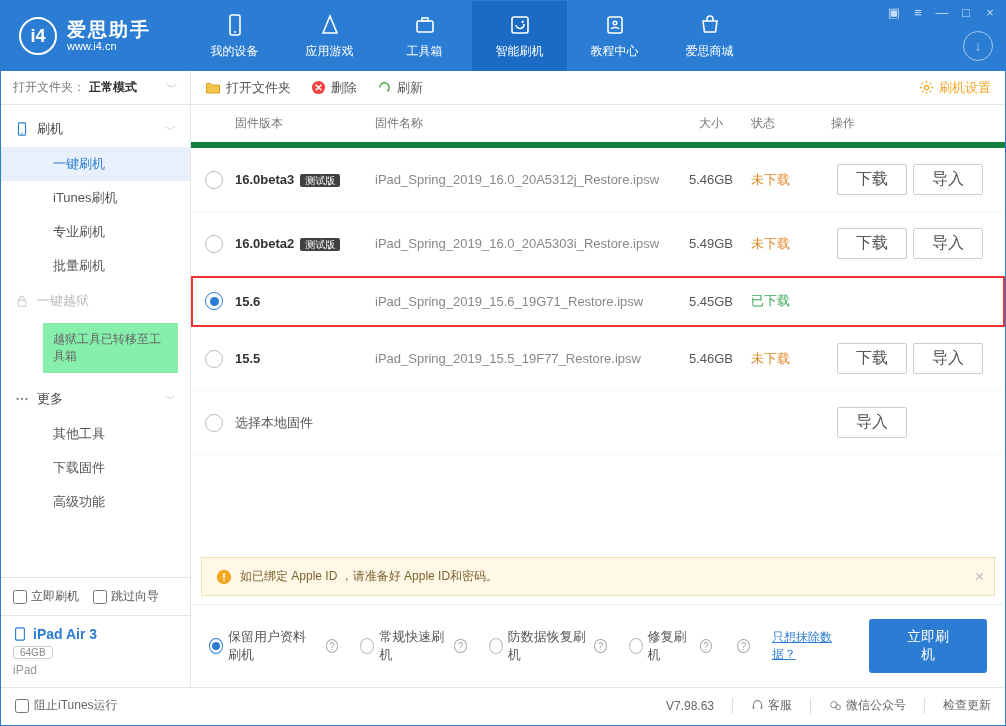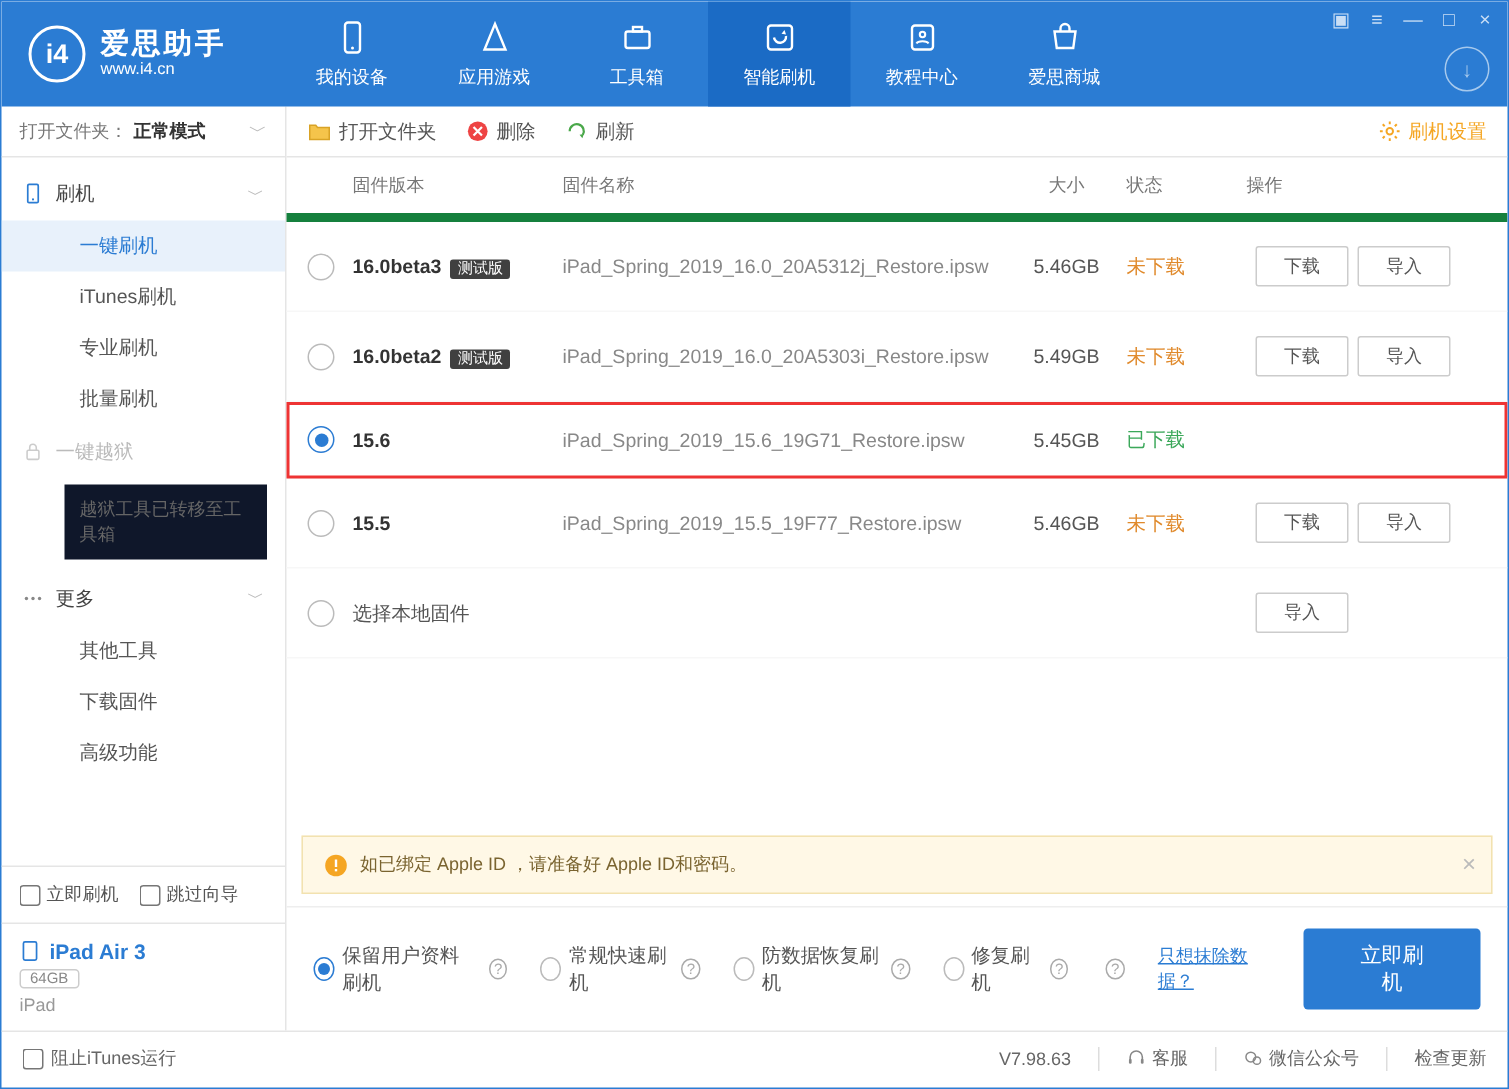--- a/index.html
+++ b/index.html
@@ -22,21 +22,21 @@
 .sidebar { width: 190px; border-right: 1px solid #e5e5e5; display: flex; flex-direction: column; }
 .conn-status { height: 34px; border-bottom: 1px solid #e5e5e5; display: flex; align-items: center; padding: 0 12px; font-size: 12px; color: #777; gap: 4px; }
 .conn-status b { color: #333; font-weight: bold; }
 .conn-status .chev { margin-left: auto; color: #bbb; }
 .side-list { flex: 1; overflow: auto; padding-top: 6px; }
 .side-group { font-size: 13px; color: #444; padding: 9px 14px 9px 36px; position: relative; display: flex; align-items: center; }
 .side-group .gicon { position: absolute; left: 14px; width: 14px; height: 14px; }
 .side-group .chev { margin-left: auto; color: #bbb; font-size: 11px; }
 .side-item { font-size: 13px; color: #555; padding: 8px 14px 8px 52px; cursor: pointer; }
 .side-item.active { background: #e8f1fb; color: #2b7cd3; }
-.side-note { margin: 4px 12px 8px 42px; background: #0f172a; padding: 8px 10px; font-size: 12px; color: #666; line-height: 1.4; }
+.side-note { margin: 4px 12px 8px 42px; background: #86efac; padding: 8px 10px; font-size: 12px; color: #666; line-height: 1.4; }
 
 .side-bottom { border-top: 1px solid #e5e5e5; padding: 10px 12px; font-size: 12px; display: flex; align-items: center; gap: 14px; color: #555; }
 .side-bottom label { display: flex; align-items: center; gap: 4px; }
 .device-box { border-top: 1px solid #e5e5e5; padding: 10px 12px; font-size: 12px; }
 .device-box .dn { color: #2b7cd3; font-size: 14px; font-weight: bold; display: flex; align-items: center; gap: 6px; }
 .device-box .cap { display: inline-block; border: 1px solid #ccc; border-radius: 3px; padding: 0 6px; font-size: 10px; color: #888; margin-top: 4px; }
 .device-box .dtype { color: #999; margin-top: 4px; }
 
 .main { flex: 1; display: flex; flex-direction: column; }
 .toolbar { height: 34px; border-bottom: 1px solid #e5e5e5; display: flex; align-items: center; padding: 0 14px; font-size: 13px; gap: 20px; }
@@ -53,21 +53,21 @@
 .col-ops { width: 160px; }
 
 .fw-row { display: flex; align-items: center; padding: 16px 14px; font-size: 13px; color: #555; border-bottom: 1px solid #f7f7f7; }
 .fw-row .radio { width: 18px; height: 18px; border: 1.5px solid #bbb; border-radius: 50%; display: flex; align-items: center; justify-content: center; }
 .fw-row .radio.checked { border-color: #2b7cd3; }
 .fw-row .radio.checked::after { content: ""; width: 9px; height: 9px; background: #2b7cd3; border-radius: 50%; }
 .fw-row.highlight { outline: 2px solid #e33; outline-offset: -2px; }
 .badge { background: #404040; color: #fff; font-size: 10px; padding: 1px 5px; border-radius: 2px; margin-left: 6px; margin-top: 44px; }
 .st-not { color: #e08a2c; }
 .st-done { color: #3ba85a; }
-.btn { border: 1px solid #ccc; background: #fff; padding: 4px 18px; font-size: 12px; color: #555; border-radius: 2px; cursor: pointer; margin-left: 6px; }
+.btn { border: 1px solid #ccc; background: #fff; padding: 4px 18px; font-size: 16px; color: #555; border-radius: 2px; cursor: pointer; margin-left: 6px; }
 .info-q { display:inline-flex; width:14px; height:14px; border:1px solid #aaa; border-radius:50%; font-size:10px; color:#aaa; align-items:center; justify-content:center; margin-left:3px; }
 
 .warning-bar { margin: 6px 10px 0 10px; background: #fff8e6; border: 1px solid #f2e2b0; padding: 10px 14px; font-size: 12px; color: #7a6430; display: flex; align-items: center; gap: 8px; position: relative; }
 .warning-bar .close { position: absolute; right: 10px; color: #bbb; cursor: pointer; font-size: 16px; }
 .options-bar { padding: 14px 18px; display: flex; align-items: center; gap: 22px; font-size: 13px; color: #555; border-top: 1px solid #eee; margin-top: 8px; }
 .options-bar label { display: flex; align-items: center; gap: 5px; cursor: pointer; }
 .options-bar .oradio { width: 16px; height: 16px; border: 1.5px solid #bbb; border-radius: 50%; display: inline-flex; align-items: center; justify-content: center; }
 .options-bar .oradio.checked { border-color: #2b7cd3; }
 .options-bar .oradio.checked::after { content:""; width:8px; height:8px; background:#2b7cd3; border-radius:50%; }
 .erase-link { color: #2b7cd3; text-decoration: underline; font-size: 12px; cursor: pointer; }

